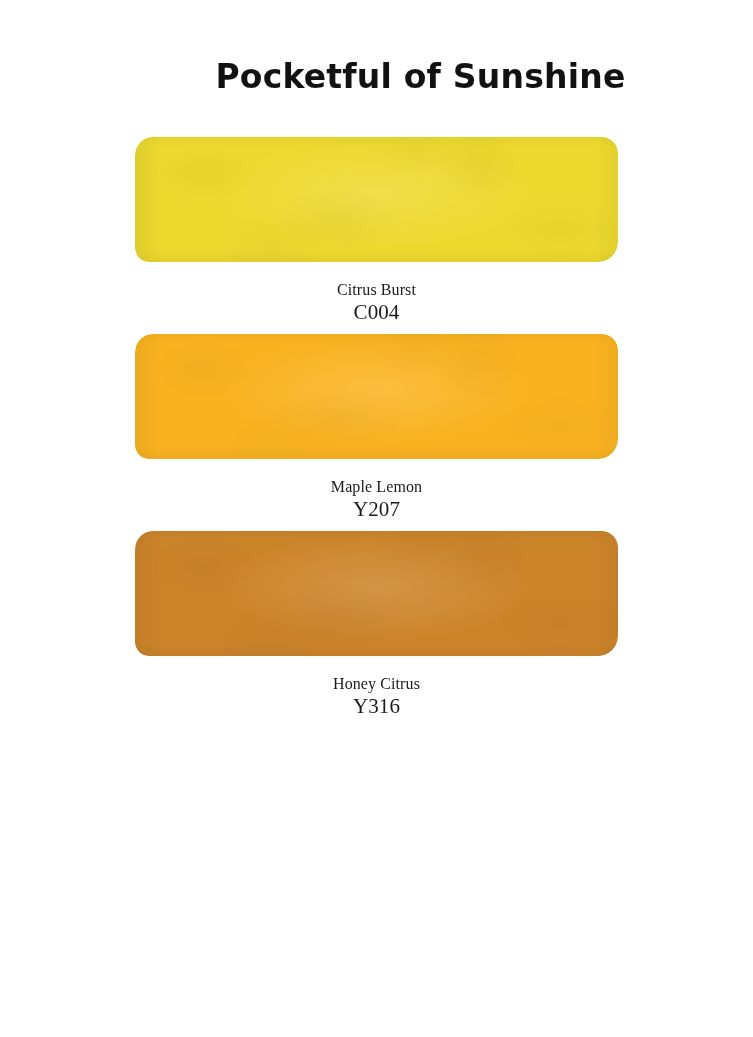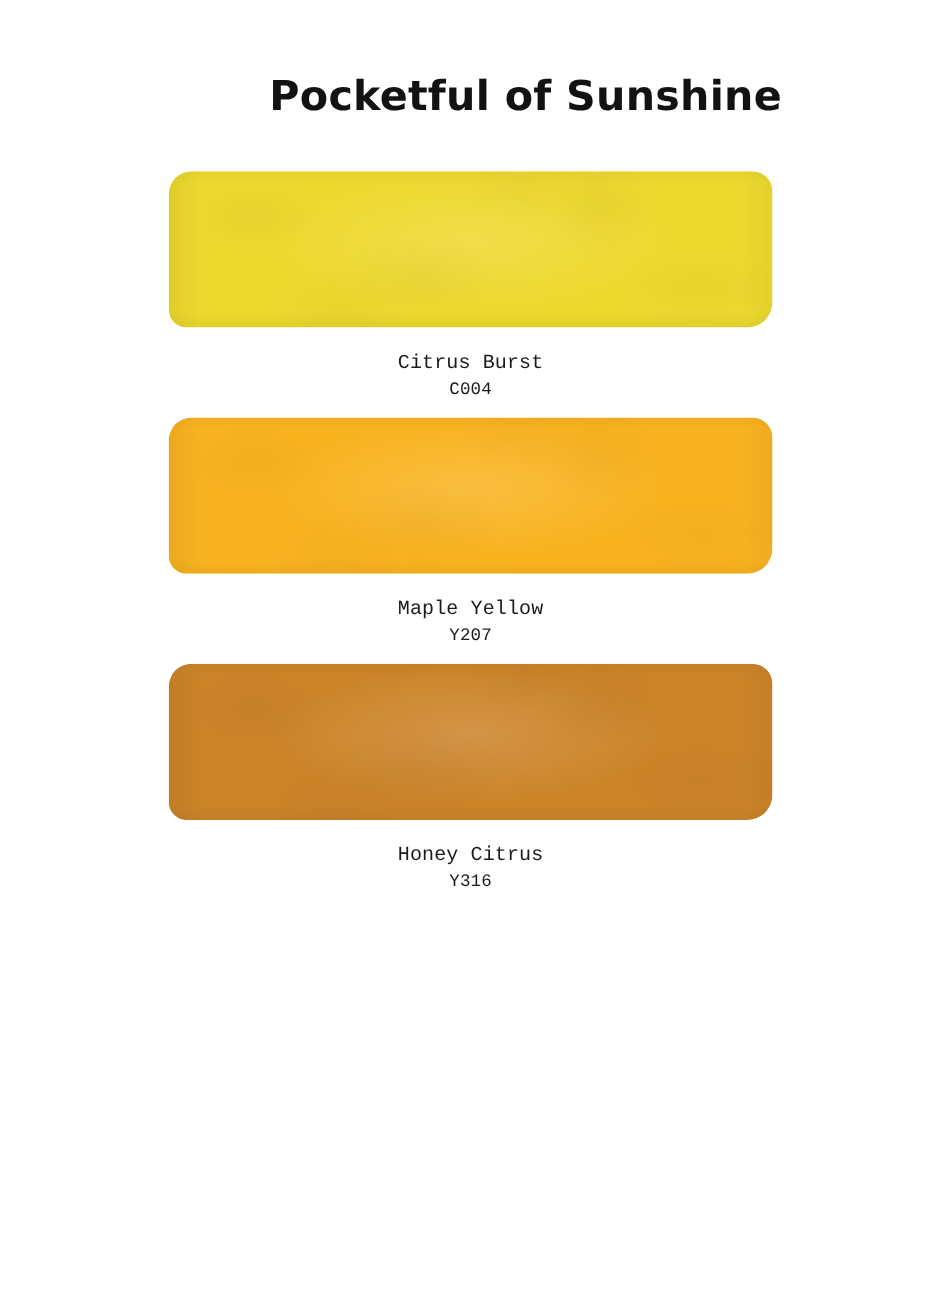--- a/index.html
+++ b/index.html
@@ -101,34 +101,34 @@
     opacity: 0.22;
     background-image:
       linear-gradient(to right, rgba(0,0,0,0.25), rgba(0,0,0,0) 5%, rgba(0,0,0,0) 95%, rgba(0,0,0,0.18)),
       linear-gradient(to bottom, rgba(0,0,0,0.14), rgba(0,0,0,0) 8%, rgba(0,0,0,0) 90%, rgba(0,0,0,0.20));
   }
 
   .swatch-caption {
     margin-top: 17px;
     width: 753px;
     text-align: center;
-    font-family: Liberation Mono, monospace;
+    font-family: Liberation Serif, serif;
     color: #1b1b1b;
   }
 
   .swatch-name {
     display: block;
     font-size: 16px;
     line-height: 22px;
     letter-spacing: 0.1px;
   }
 
   .swatch-code {
     display: block;
-    font-size: 14px;
+    font-size: 21px;
     line-height: 23px;
     letter-spacing: 0.1px;
   }
 </style>
 </head>
 <body style="background: rgb(255, 255, 255);">
 
 <div class="page">
 
   <div class="page-title">Pocketful of Sunshine</div>
@@ -150,21 +150,21 @@
 
 
     <div class="swatch-entry">
       <div class="swatch-block">
         <div class="swatch-paint" style="background-color: rgb(249, 179, 32);"></div>
         <div class="swatch-wash"></div>
         <div class="swatch-texture"></div>
         <div class="swatch-edge"></div>
       </div>
       <div class="swatch-caption">
-        <span class="swatch-name">Maple Yellow</span>
+        <span class="swatch-name">Maple Lemon</span>
         <span class="swatch-code">Y207</span>
       </div>
     </div>
 
     <div class="swatch-entry">
       <div class="swatch-block">
         <div class="swatch-paint" style="background-color: rgb(204, 132, 41);"></div>
         <div class="swatch-wash"></div>
         <div class="swatch-texture"></div>
         <div class="swatch-edge"></div>

